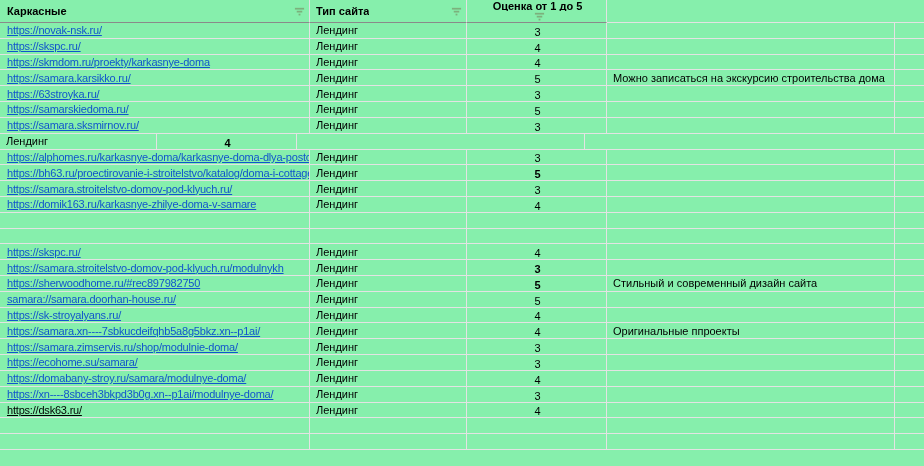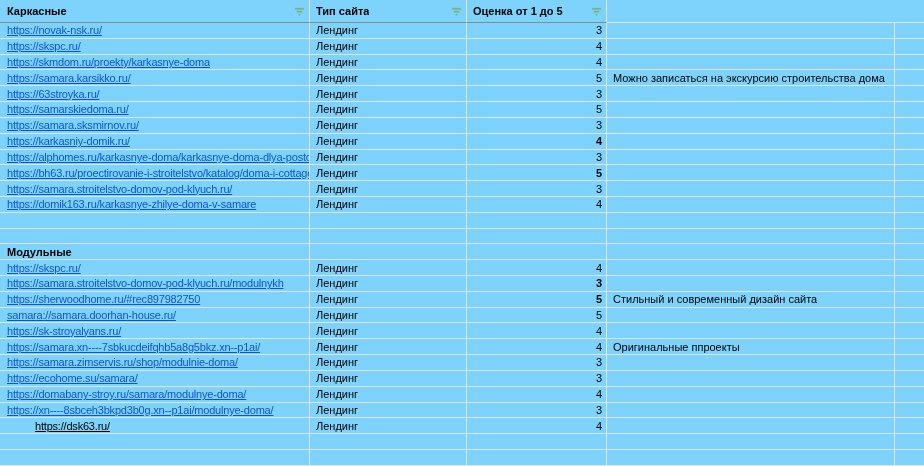--- a/index.html
+++ b/index.html
@@ -1,41 +1,41 @@
 <!DOCTYPE html>
 <html style="--link: #1155cc; --grid: #e3e3e3; --hborder: #8a8a8a;"><head>
 <meta charset="utf-8">
 <style>
   html,body{margin:0;padding:0;background:#ffffff;}
   .sheet{
-    width:924px;height:466px;overflow:hidden;background:#7dd3fc;
+    width:924px;height:466px;overflow:hidden;background:#86efac;
     font-family:"Liberation Sans","DejaVu Sans",sans-serif;
     font-size:11px;color:#000;display:flex;flex-direction:column;
   }
   .row{display:flex;flex:none;height:15.82px;}
   .row.header{height:23px;}
   .cell{
     box-sizing:border-box;height:100%;
     border-right:1px solid var(--grid,#e3e3e3);
     border-bottom:1px solid var(--grid,#e3e3e3);
     display:flex;align-items:center;
     padding:0 4px 0 6px;overflow:hidden;white-space:nowrap;
   }
   .c1{width:310px;padding-left:7px;}
   .c2{width:157px;}
-  .c3{width:140px;justify-content:flex-end;padding-right:4px;}
+  .c3{width:140px;justify-content:flex-end;padding-right:4px;flex-direction:column;}
   .c4{width:288px;}
   .f{flex:1 1 auto;border-right:none;}
   .header .cell{font-weight:bold;border-bottom-color:var(--hborder,#8a8a8a);}
   .header .cell.f{border-bottom-color:var(--grid,#e3e3e3);}
   .header .c1,.header .c2,.header .c3{justify-content:space-between;}
   .hlabel{overflow:hidden;}
   .funnel{flex:none;margin-left:4px;}
   .link{color:var(--link,#1155cc);text-decoration:underline;letter-spacing:-0.2px;text-align:center;}
-  .plink{color:#000;text-decoration:underline;letter-spacing:-0.2px;margin-left:28px;}
+  .plink{color:#000;text-decoration:underline;letter-spacing:-0.2px;}
   .sect{font-weight:bold;}
   .b{font-weight:bold;}
 </style>
 </head>
 <body>
 
 <div class="sheet" id="sheet">
     <div class="row header">
       <div class="cell h c1">
         <span class="hlabel">Каркасные</span>
@@ -156,23 +156,20 @@
       <div class="cell c2">
         <span>Лендинг</span>
       </div>
       <div class="cell c3">
         <span>3</span>
       </div>
       <div class="cell c4"></div>
       <div class="cell f"></div>
     </div>
     <div class="row">
-      <div class="cell c1">
-        <span class="link">https://karkasniy-domik.ru/</span>
-      </div>
       <div class="cell c2">
         <span>Лендинг</span>
       </div>
       <div class="cell c3">
         <span class="b">4</span>
       </div>
       <div class="cell c4"></div>
       <div class="cell f"></div>
     </div>
     <div class="row">
@@ -236,29 +233,20 @@
     </div>
     <div class="row">
       <div class="cell c1"></div>
       <div class="cell c2"></div>
       <div class="cell c3"></div>
       <div class="cell c4"></div>
       <div class="cell f"></div>
     </div>
     <div class="row">
       <div class="cell c1">
-        <span class="sect">Модульные</span>
-      </div>
-      <div class="cell c2"></div>
-      <div class="cell c3"></div>
-      <div class="cell c4"></div>
-      <div class="cell f"></div>
-    </div>
-    <div class="row">
-      <div class="cell c1">
         <span class="link">https://skspc.ru/</span>
       </div>
       <div class="cell c2">
         <span>Лендинг</span>
       </div>
       <div class="cell c3">
         <span>4</span>
       </div>
       <div class="cell c4"></div>
       <div class="cell f"></div>

